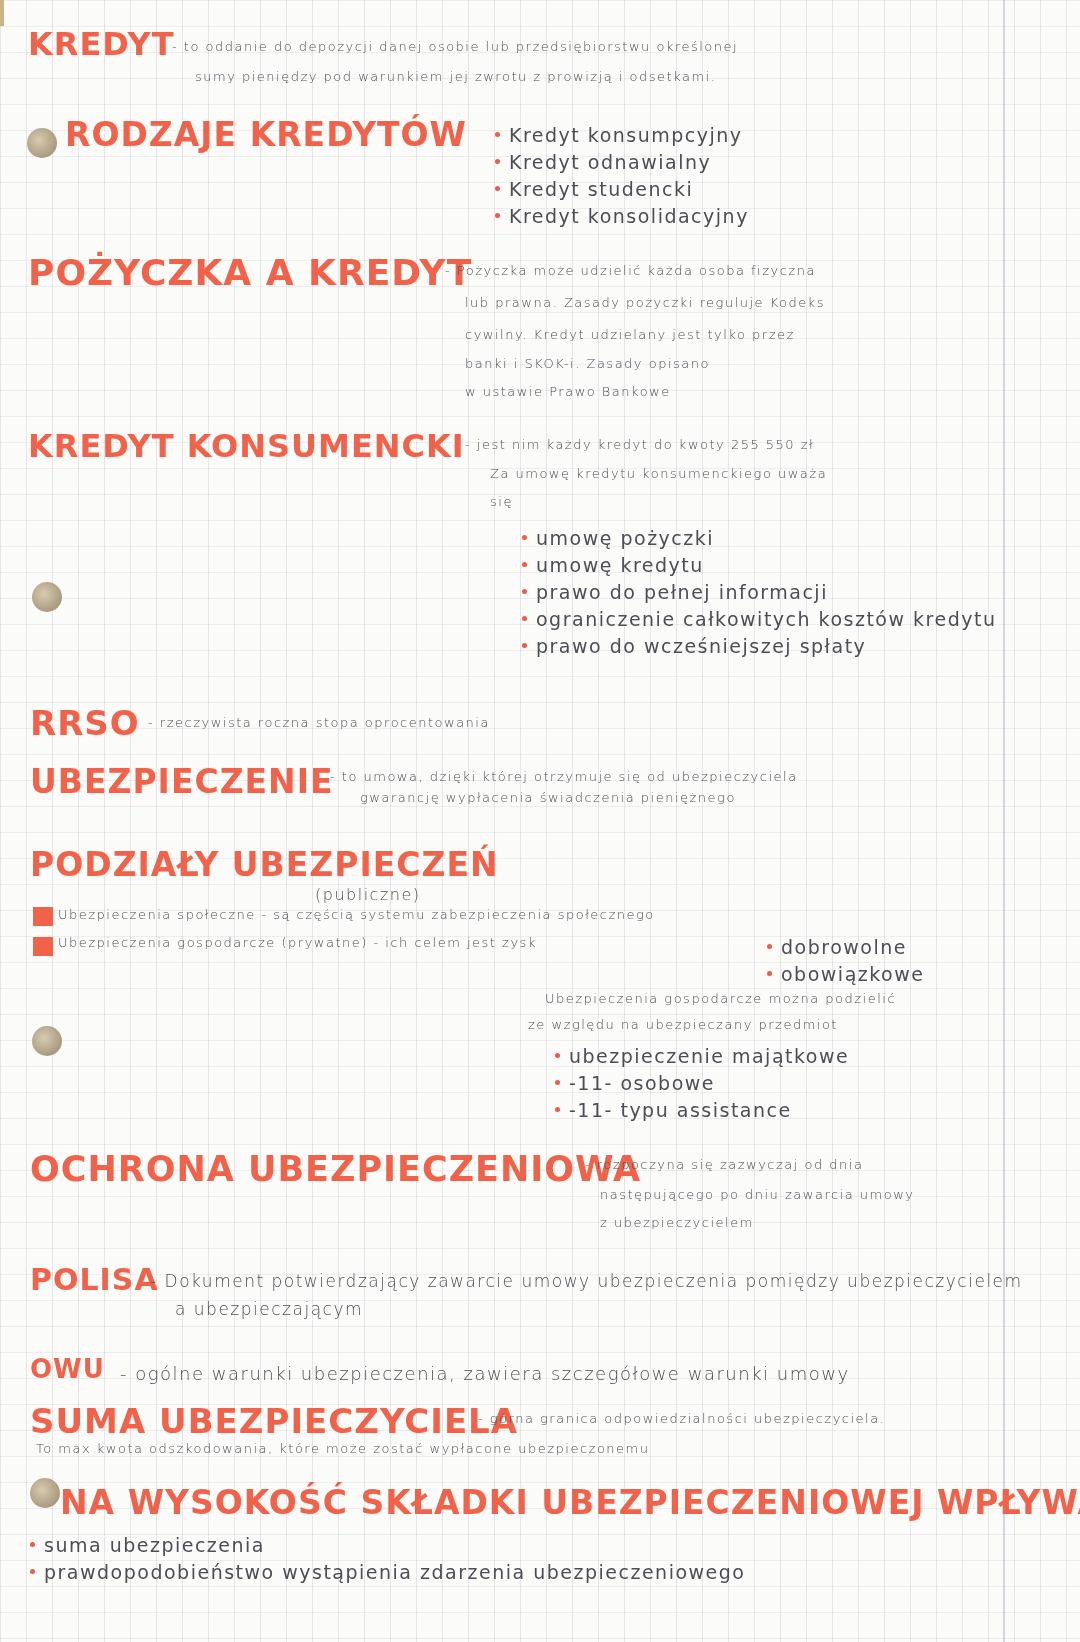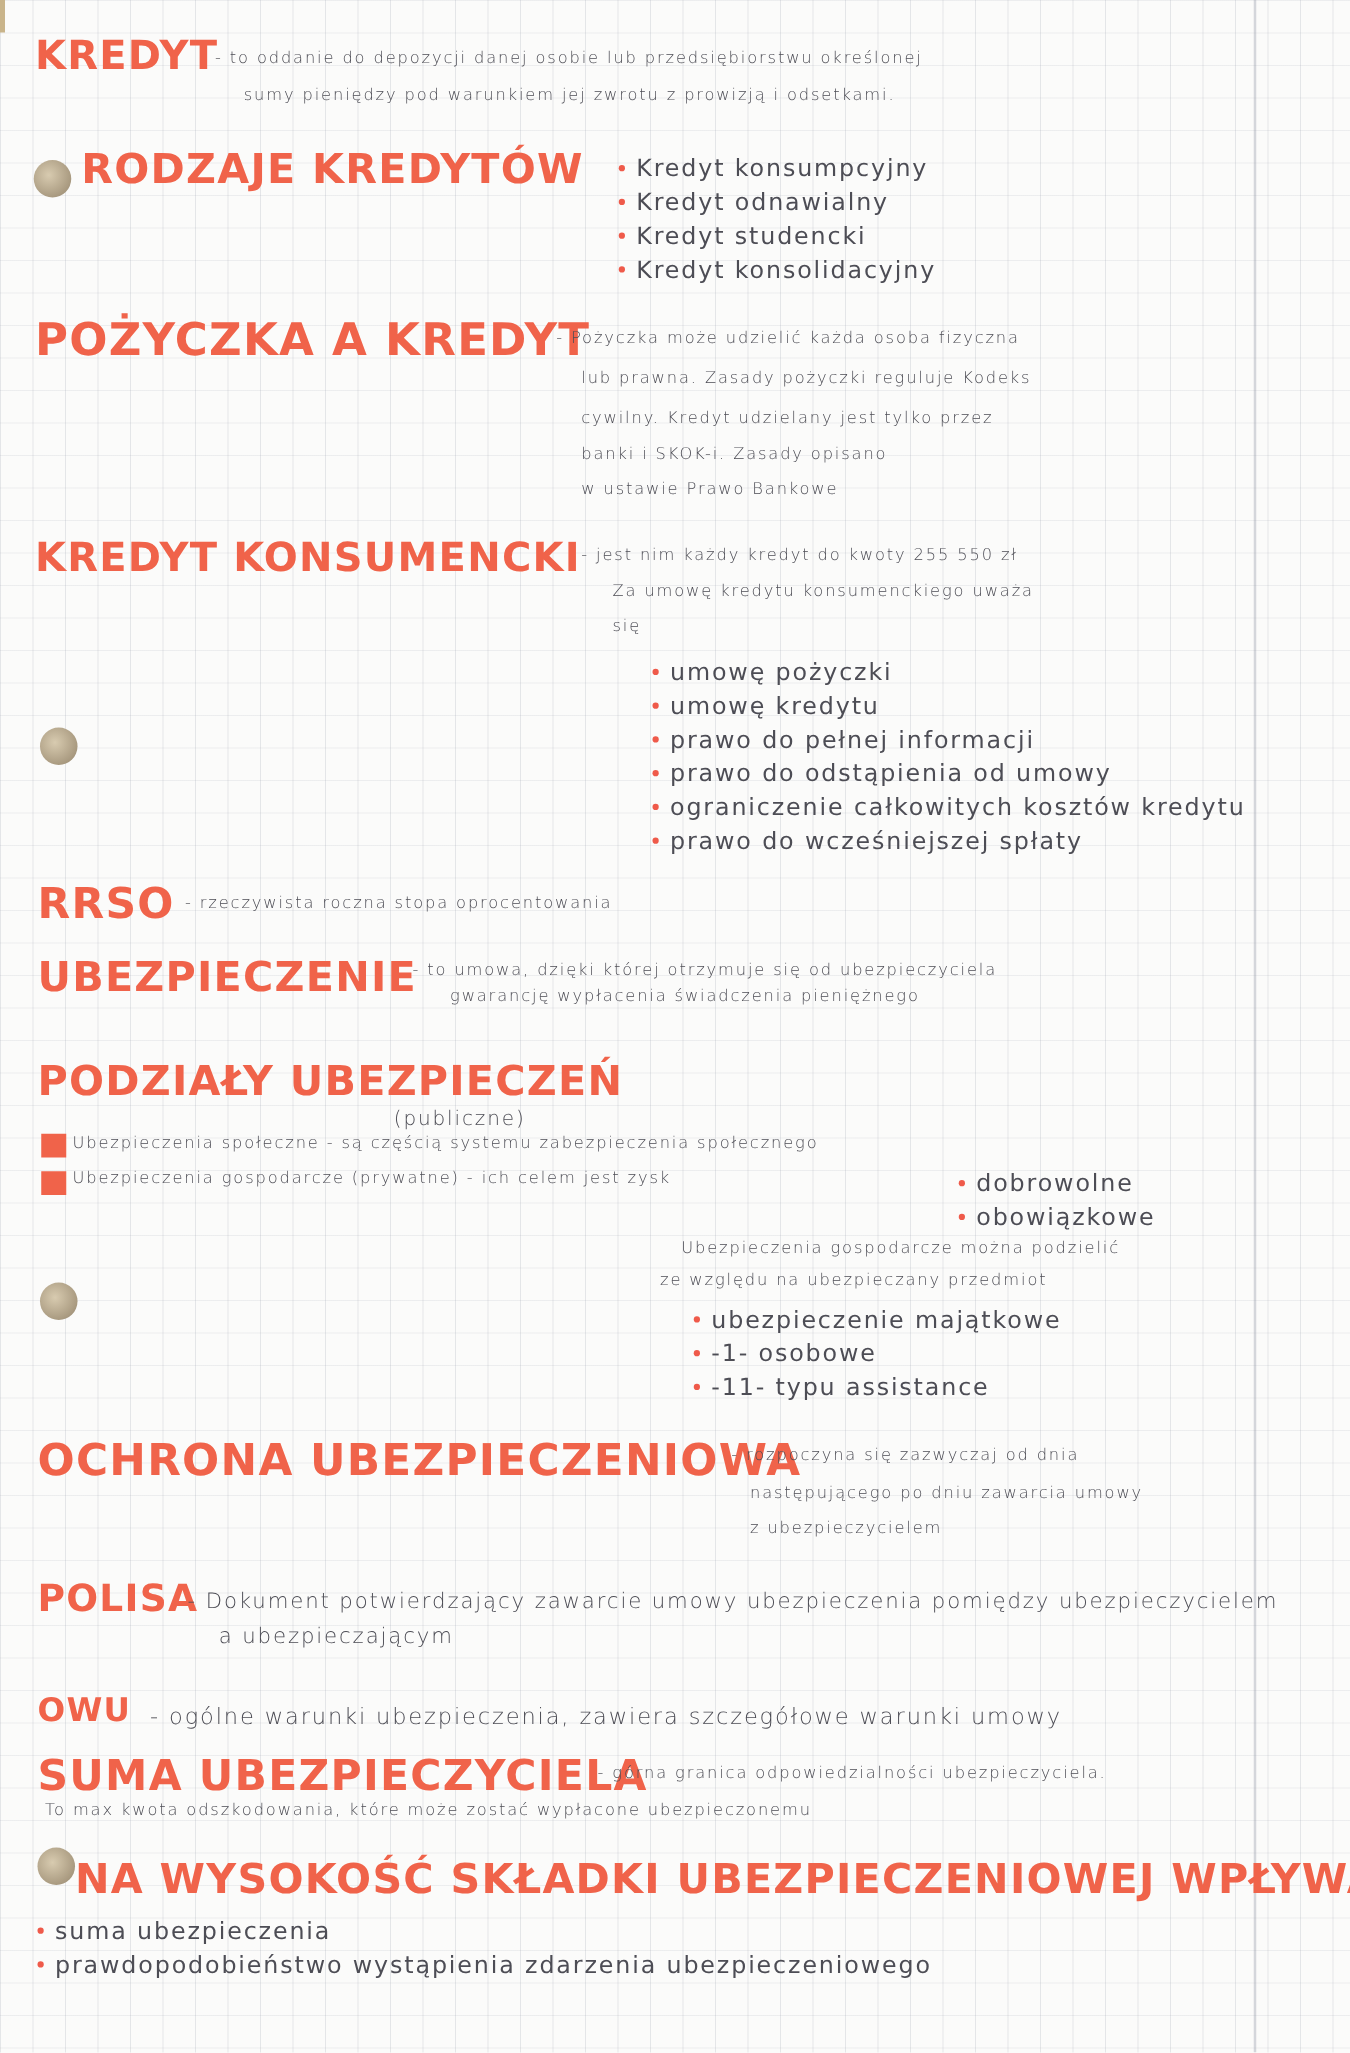--- a/index.html
+++ b/index.html
@@ -78,21 +78,20 @@
 <div class="t" style="left:465px; top:383px;">w ustawie Prawo Bankowe</div>
 
 <div class="h" style="left:28px; top:430px; font-size:32px;">KREDYT KONSUMENCKI</div>
 <div class="t" style="left:465px; top:436px;">- jest nim każdy kredyt do kwoty 255 550 zł</div>
 <div class="t" style="left:490px; top:465px;">Za umowę kredytu konsumenckiego uważa</div>
 <div class="t" style="left:490px; top:493px;">się</div>
 <ul class="bullets" style="left:522px; top:525px;">
   <li>umowę pożyczki</li>
   <li>umowę kredytu</li>
   <li>prawo do pełnej informacji</li>
-  <li>prawo do odstąpienia od umowy</li>
   <li>ograniczenie całkowitych kosztów kredytu</li>
   <li>prawo do wcześniejszej spłaty</li>
 </ul>
 
 <div class="h" style="left:30px; top:706px; font-size:34px;">RRSO</div>
 <div class="t" style="left:148px; top:714px;">- rzeczywista roczna stopa oprocentowania</div>
 
 <div class="h" style="left:30px; top:765px; font-size:33px;">UBEZPIECZENIE</div>
 <div class="t" style="left:330px; top:768px;">- to umowa, dzięki której otrzymuje się od ubezpieczyciela</div>
 <div class="t" style="left:360px; top:789px;">gwarancję wypłacenia świadczenia pieniężnego</div>
@@ -104,21 +103,21 @@
 <div class="sq" style="left:33px; top:937px;"></div>
 <div class="t" style="left:58px; top:934px;">Ubezpieczenia gospodarcze (prywatne) - ich celem jest zysk</div>
 <ul class="bullets" style="left:767px; top:934px;">
   <li>dobrowolne</li>
   <li>obowiązkowe</li>
 </ul>
 <div class="t" style="left:545px; top:990px;">Ubezpieczenia gospodarcze można podzielić</div>
 <div class="t" style="left:528px; top:1016px;">ze względu na ubezpieczany przedmiot</div>
 <ul class="bullets" style="left:555px; top:1043px;">
   <li>ubezpieczenie majątkowe</li>
-  <li>-1- osobowe</li>
+  <li>-11- osobowe</li>
   <li>-11- typu assistance</li>
 </ul>
 
 <div class="h" style="left:30px; top:1152px; font-size:35px;">OCHRONA UBEZPIECZENIOWA</div>
 <div class="t" style="left:585px; top:1156px;">- rozpoczyna się zazwyczaj od dnia</div>
 <div class="t" style="left:600px; top:1186px;">następującego po dniu zawarcia umowy</div>
 <div class="t" style="left:600px; top:1214px;">z ubezpieczycielem</div>
 
 <div class="h" style="left:30px; top:1265px; font-size:30px;">POLISA</div>
 <div class="t" style="left:150px; top:1270px; font-size:17px;">- Dokument potwierdzający zawarcie umowy ubezpieczenia pomiędzy ubezpieczycielem</div>

